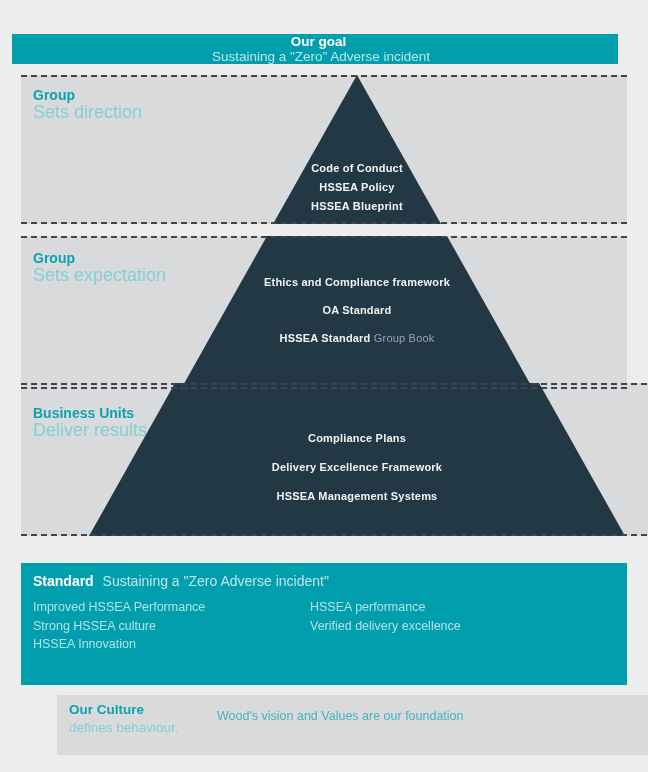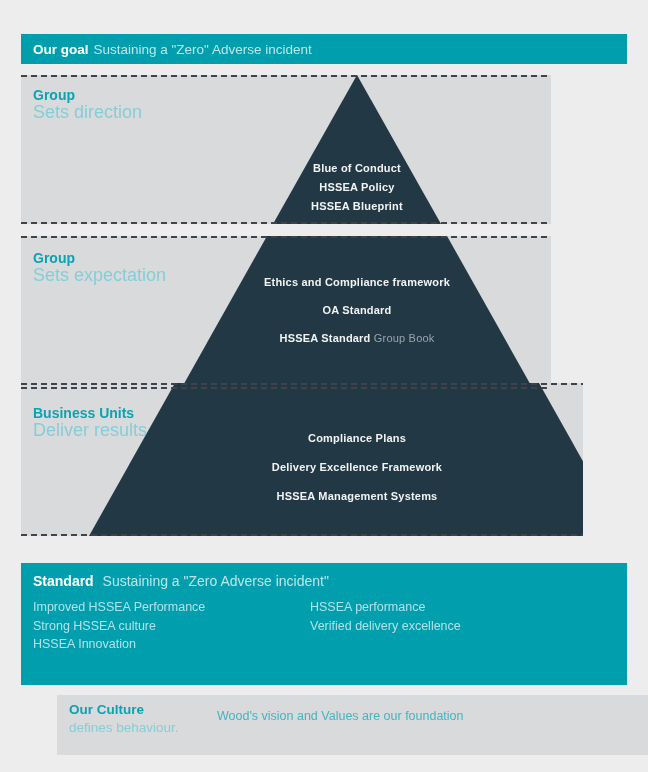--- a/index.html
+++ b/index.html
@@ -7,31 +7,31 @@
     width:648px; height:772px;
     background: var(--page_bg, #ededee);
     font-family: "Liberation Sans", sans-serif;
     position:relative;
     -webkit-font-smoothing: antialiased;
   }
   .page { position:absolute; inset:0; width:648px; height:772px; overflow:hidden; }
 
   
   .goal-bar {
-    position:absolute; left:21px; top:34px; width:606px; height:30px;
+    position:absolute; left:12px; top:34px; width:606px; height:30px;
     background: var(--teal, #019fae);
     display:flex; align-items:center; padding-left:12px; box-sizing:border-box;
-    font-size:13.5px; white-space:nowrap;
+    font-size:13.5px; white-space:nowrap;flex-direction:column;
   }
   .goal-bar .bold { color:#ffffff; font-weight:700; margin-right:5px; }
   .goal-bar .lite { color: var(--teal_light_text, #b9e5e9); }
 
   
   .band {
-    position:absolute; left:21px; width:530px;
+    position:absolute; left:21px; width:606px;
     background: var(--band_gray, #d8dadb);
   }
   .band1 { top:75px;  height:149px; }
   .band2 { top:236px; height:153px; }
   .band3 { top:383px; height:153px;padding-left:32px; }
 
   .dash {
     position:absolute; left:0; right:0; height:2px; z-index:4;
     background: repeating-linear-gradient(to right,
       var(--dash, #3f444a) 0 6px, rgba(0,0,0,0) 6px 10px);
@@ -105,21 +105,21 @@
   </div>
 
   <div class="band band1">
     <div class="dash t"></div>
     <div class="trap"></div>
     <div class="band-label">
       <div class="band-title">Group</div>
       <div class="band-sub">Sets direction</div>
     </div>
     <div class="pyr-lines">
-      <div class="pyr-line"><span class="pb">Blue of Conduct</span><span class="pl"></span></div>
+      <div class="pyr-line"><span class="pb">Code of Conduct</span><span class="pl"></span></div>
       <div class="pyr-line"><span class="pb">HSSEA Policy</span><span class="pl"></span></div>
       <div class="pyr-line"><span class="pb">HSSEA Blueprint</span><span class="pl"></span></div>
     </div>
     <div class="dash b"></div>
   </div>
 
   <div class="band band2">
     <div class="dash t"></div>
     <div class="trap"></div>
     <div class="band-label">

